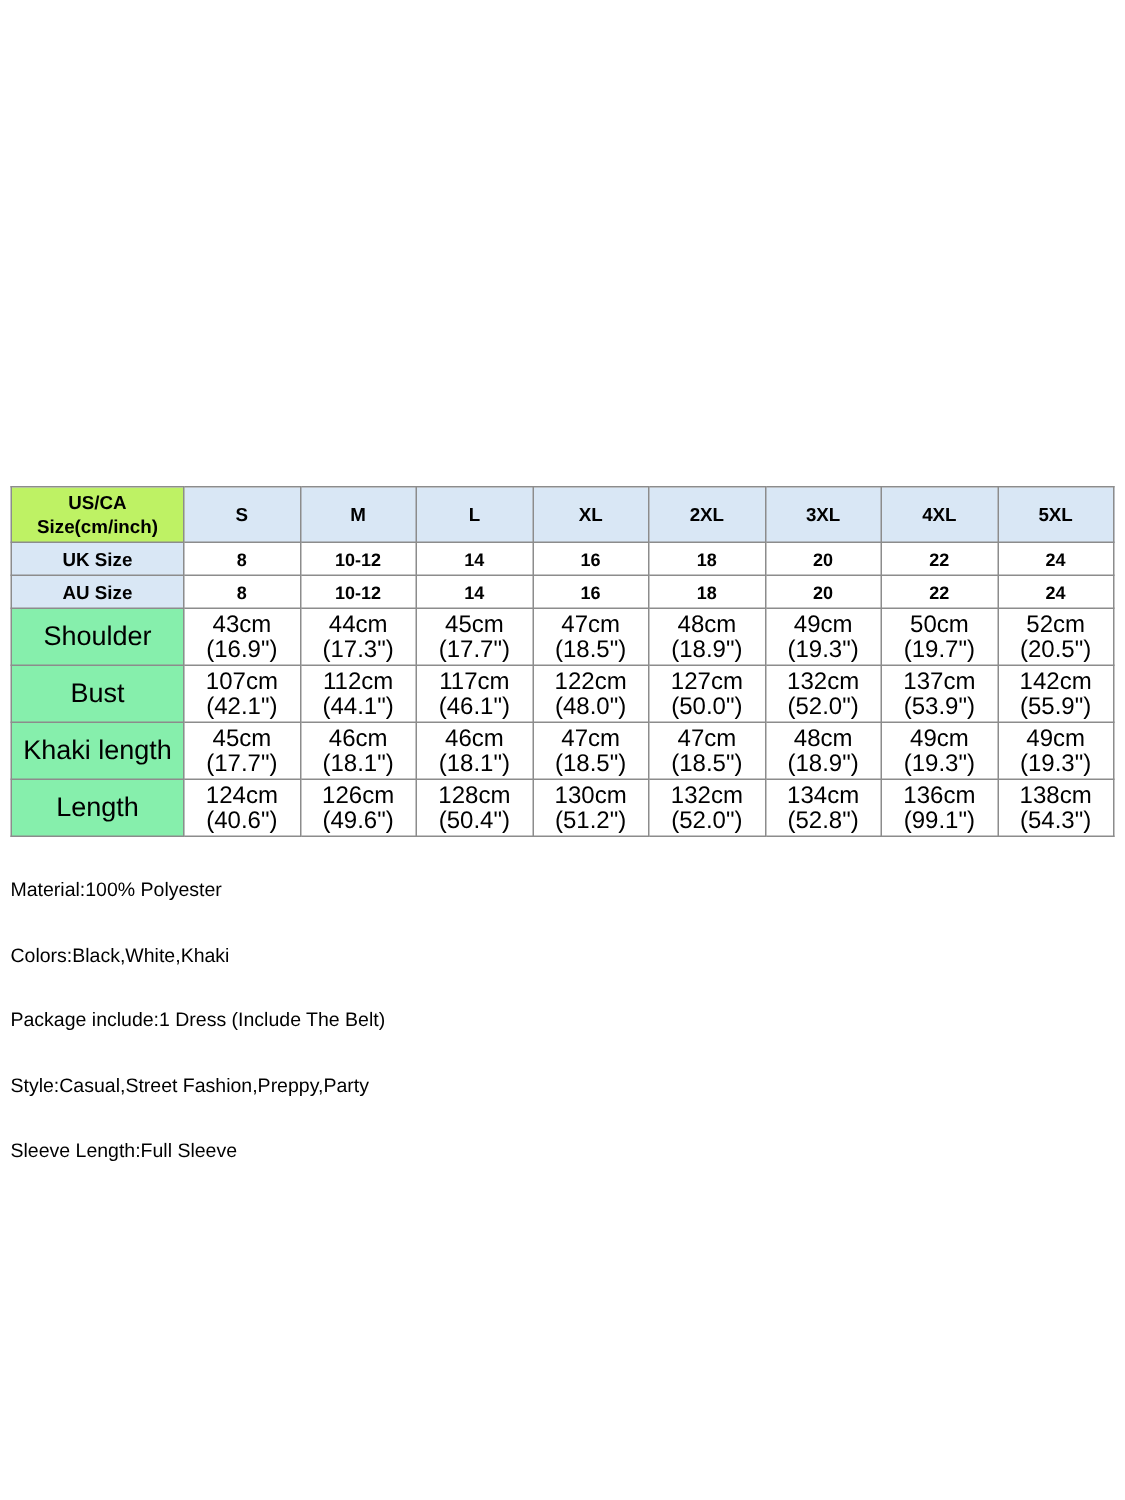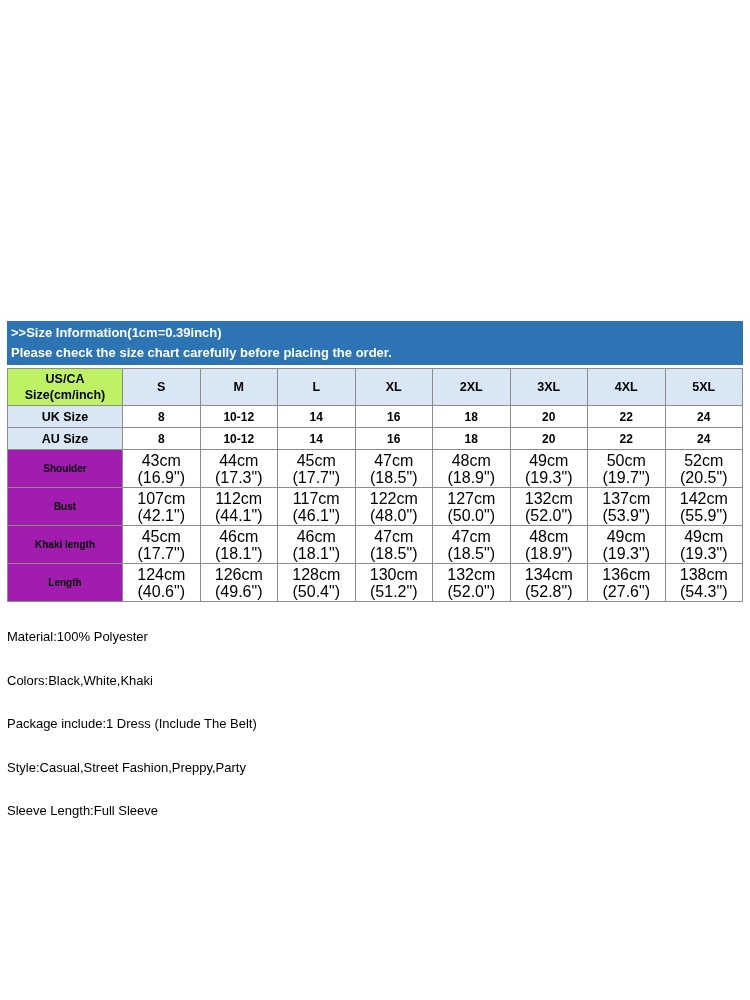--- a/index.html
+++ b/index.html
@@ -56,23 +56,23 @@
     font-weight: 700;
     font-size: 12.5px;
     height: 21px;
   }
   .size-val {
     font-weight: 700;
     font-size: 12px;
     background: #ffffff;
   }
   .row-label-blue {
-    background: #a21caf;
-    font-weight: 700;
-    font-size: 10px;
+    background: #86efac;
+    font-weight: 400;
+    font-size: 18px;
     text-align: left;
     padding-left: 5px;
     height: 37px;
   }
   .measure-val {
     font-size: 16px;
     line-height: 17px;
     white-space: pre-line;
     background: #ffffff;
   }
@@ -82,24 +82,20 @@
     line-height: 17.5px;
   }
   .detail-line { white-space: pre; margin-top: 26px; }
 </style>
 </head>
 <body>
 
 <div class="page">
   <div class="content">
 
-    <div class="banner">
-      <div>&gt;&gt;Size Information(1cm=0.39inch)</div>
-      <div>Please check the size chart carefully before placing the order.</div>
-    </div>
 
     <table class="size-table">
       <colgroup>
         <col style="width:115px">
       </colgroup>
       <thead>
         <tr>
           <th class="corner">US/CA
 Size(cm/inch)</th>
         <th class="size-head">S</th>
@@ -200,21 +196,21 @@
 (49.6")</td>
             <td class="measure-val">128cm
 (50.4")</td>
             <td class="measure-val">130cm
 (51.2")</td>
             <td class="measure-val">132cm
 (52.0")</td>
             <td class="measure-val">134cm
 (52.8")</td>
             <td class="measure-val">136cm
-(27.6")</td>
+(99.1")</td>
             <td class="measure-val">138cm
 (54.3")</td>
           </tr>
         </tbody>
     </table>
 
     <div class="details">
         <div class="detail-line">Material:100% Polyester</div>
         <div class="detail-line">Colors:Black,White,Khaki</div>
         <div class="detail-line">Package include:1 Dress (Include The Belt)</div>

